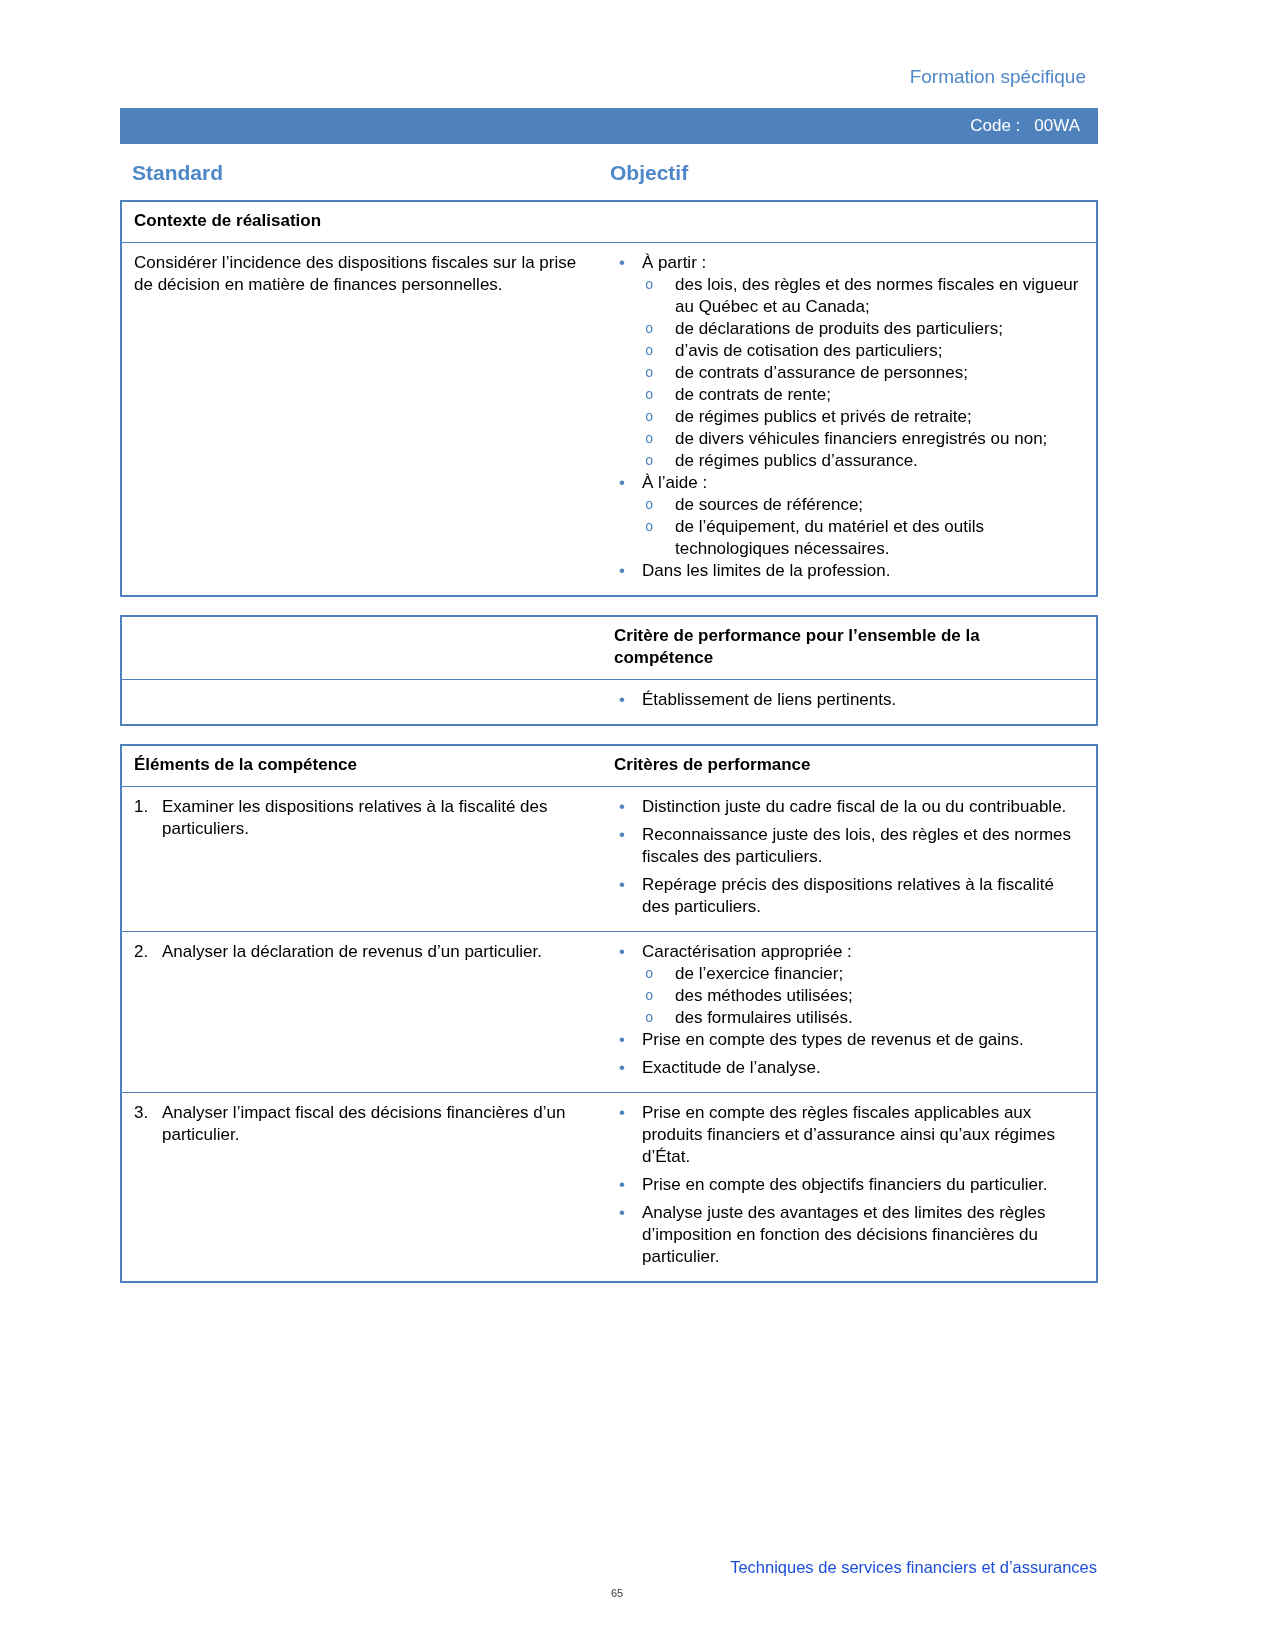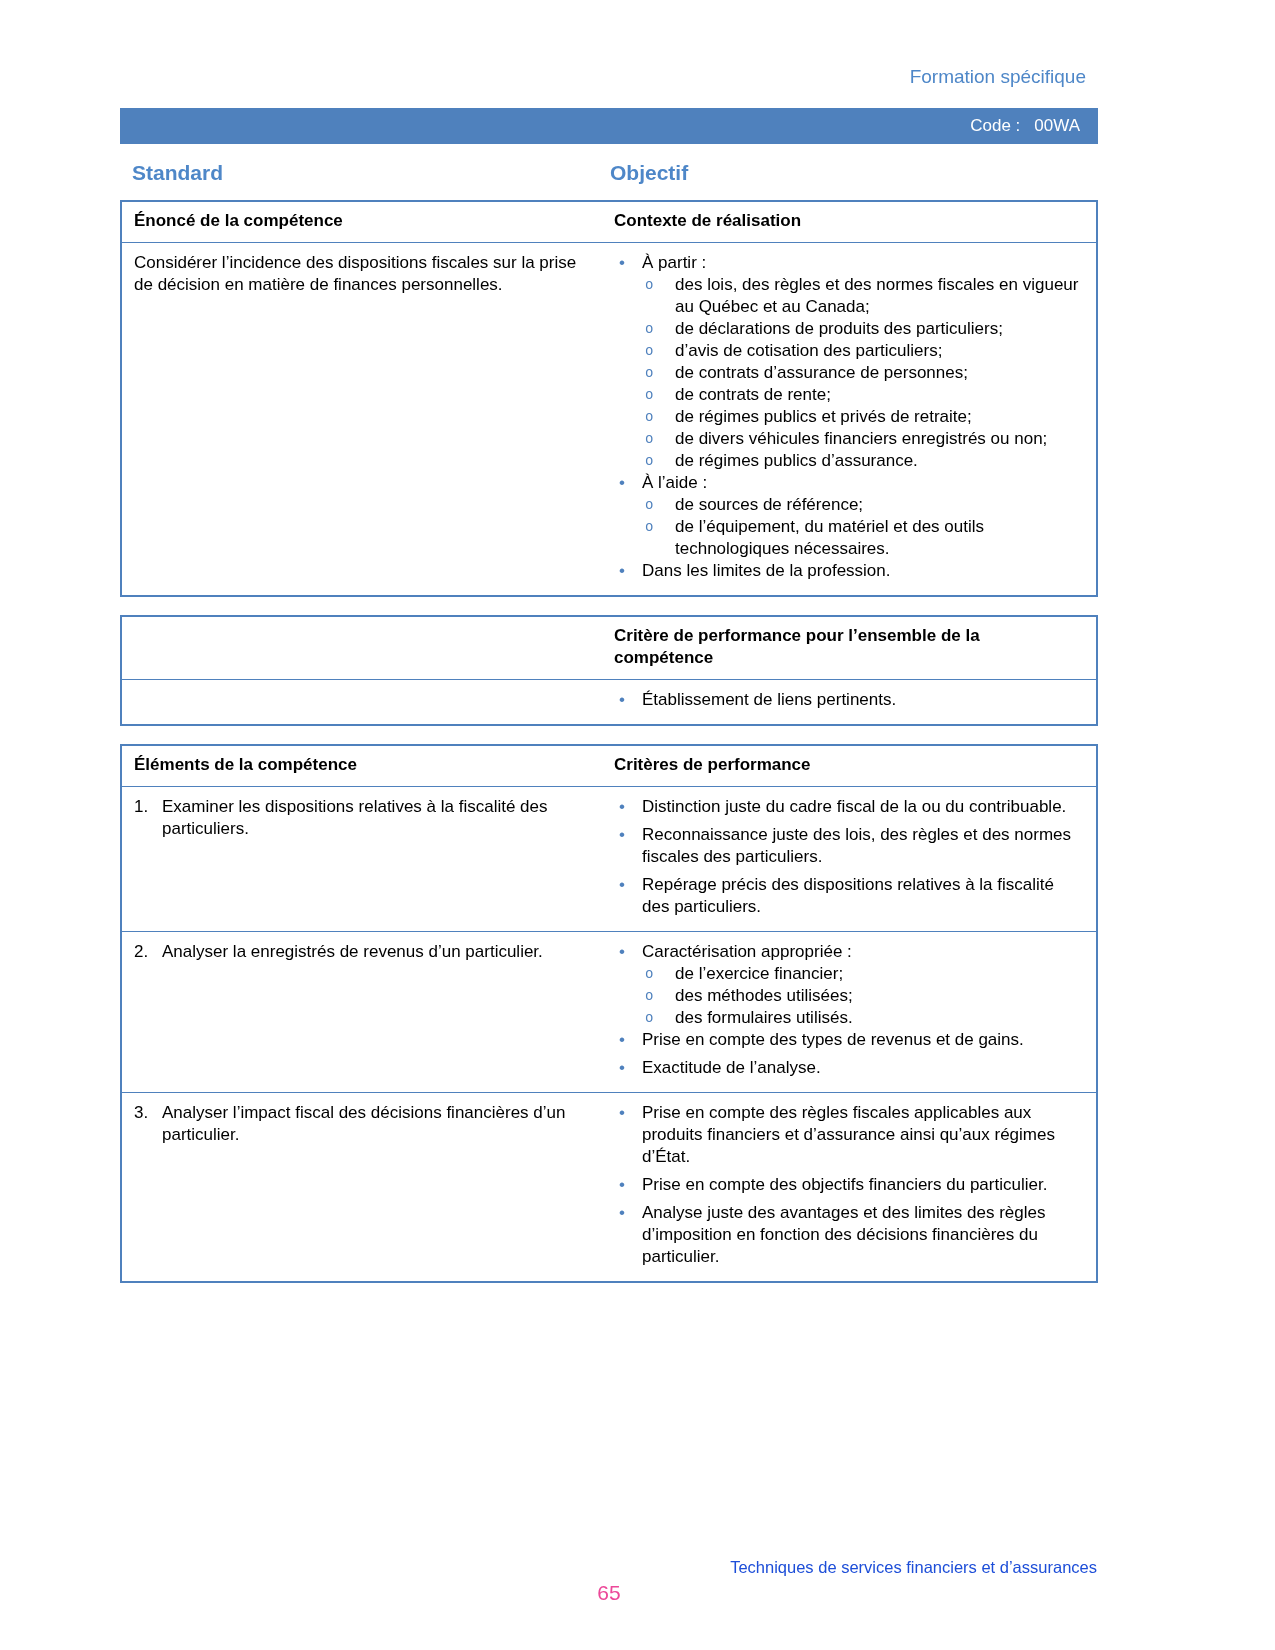--- a/index.html
+++ b/index.html
@@ -44,22 +44,22 @@
     flex:0 0 33px;padding-left:3px;color:var(--accent);
     font-family:"Liberation Mono","DejaVu Sans Mono",monospace;font-size:14px;line-height:22px;
   }
   .numitem{display:flex;align-items:flex-start;}
   .numitem .num{flex:0 0 28px;}
   .footer-right{
     position:absolute;right:178px;top:1556px;
     font-size:16.5px;color:#1d4ed8;
   }
   .pagenum{
-    position:absolute;left:120px;top:1582px;width:978px;
-    text-align:center;font-size:21px;color:#ec4899;
+    position:absolute;left:128px;top:1582px;width:978px;
+    text-align:center;font-size:11px;color:#404040;
   }
 </style>
 </head>
 <body>
 
 <div class="page">
   <div class="content">
 
     <div class="topline">Formation spécifique</div>
 
@@ -68,21 +68,20 @@
       <span>00WA</span>
     </div>
 
     <div class="coltitles">
       <div class="t right">Standard</div>
       <div class="t left">Objectif</div>
     </div>
 
     <div class="tbl">
       <div class="row2">
-        <div class="hdrcell">Énoncé de la compétence</div>
         <div class="hdrcell">Contexte de réalisation</div>
       </div>
       <div class="row2 rule">
         <div class="cell">Considérer l’incidence des dispositions fiscales sur la prise de décision en matière de finances personnelles.</div>
         <div class="cell">
 
           <div class="li">
             <span class="mk">•</span>
             <span>À partir :</span>
           </div>
@@ -185,21 +184,21 @@
             <span class="mk">•</span>
             <span>Repérage précis des dispositions relatives à la fiscalité des particuliers.</span>
           </div>
         </div>
       </div>
 
       <div class="row2 rule">
         <div class="cell">
           <div class="numitem">
             <span class="num">2.</span>
-            <span>Analyser la enregistrés de revenus d’un particulier.</span>
+            <span>Analyser la déclaration de revenus d’un particulier.</span>
           </div>
         </div>
         <div class="cell">
           <div class="li">
             <span class="mk">•</span>
             <span>Caractérisation appropriée :</span>
           </div>
           <div class="sub">
             <span class="mk2">o</span>
             <span>de l’exercice financier;</span>

